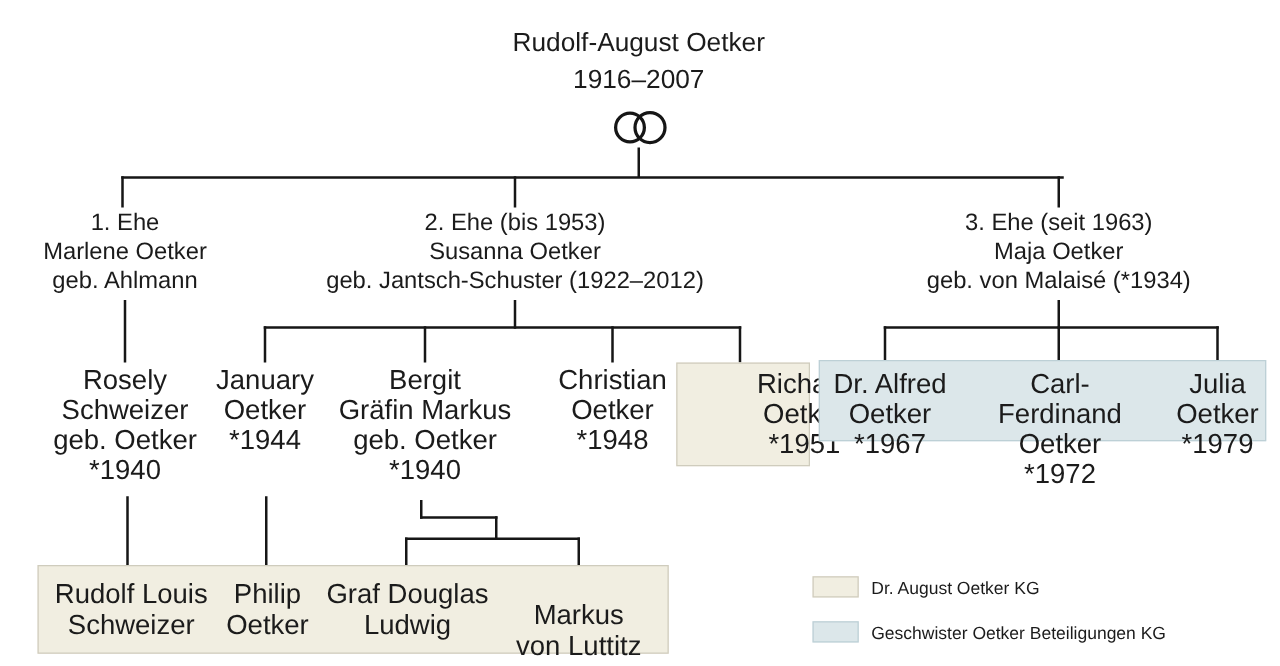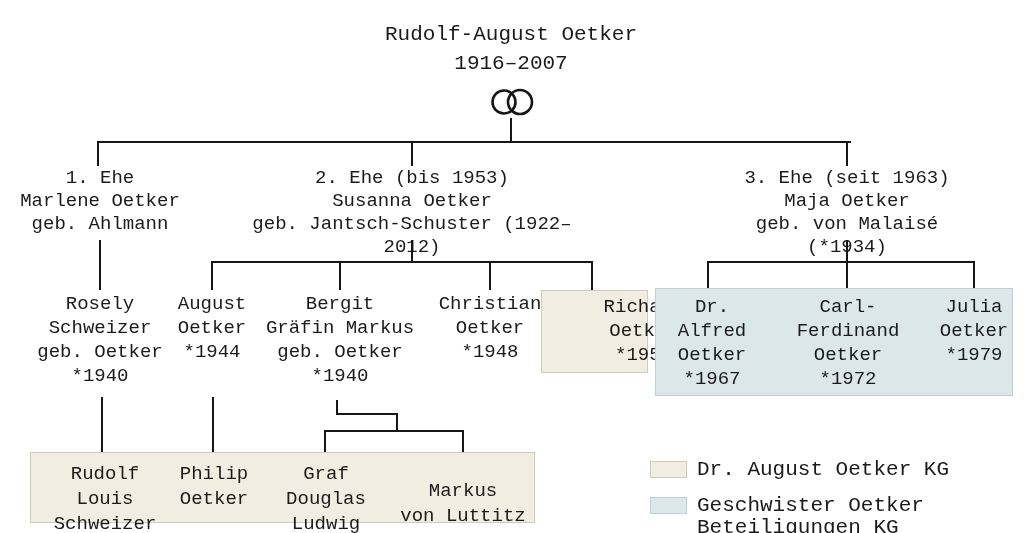--- a/index.html
+++ b/index.html
@@ -1,30 +1,30 @@
 <!DOCTYPE html>
 <html><head>
 <meta charset="utf-8">
 <style>
   html,body{margin:0;padding:0;background:#ffffff;}
   #canvas{
     position:relative;width:1024px;height:533px;background:#ffffff;
-    font-family:Liberation Mono, monospace;
+    font-family:Liberation Sans, sans-serif;
     color:#1b1b1b;overflow:hidden;
   }
   .line{position:absolute;background:#161616;}
   .txt{position:absolute;text-align:center;}
   .title{font-size:21px;line-height:29px;}
   .heading{font-size:19px;line-height:23px;}
-  .person{font-size:19px;line-height:24px;}
+  .person{font-size:22px;line-height:24px;}
   .gbox{position:absolute;box-sizing:border-box;}
   .beige{background:#f1eee1;border:1px solid #cfccbd;}
   .blue{background:#dce7ea;border:1px solid #bdd0d6;}
   .rings{position:absolute;}
-  .legend-label{position:absolute;font-size:21px;line-height:22px;text-align:left;}
+  .legend-label{position:absolute;font-size:14px;line-height:22px;text-align:left;}
   .legend-swatch{position:absolute;width:37px;height:17px;box-sizing:border-box;}
 </style>
 </head>
 <body>
 
 <div id="canvas">
 
   <div class="txt title" style="left:336px;top:20px;width:350px;">
     <div>Rudolf-August Oetker</div>
     <div>1916–2007</div>
@@ -72,21 +72,21 @@
   <div class="line" style="left:846px;top:261px;width:2px;height:27px;"></div>
   <div class="line" style="left:973px;top:261px;width:2px;height:27px;"></div>
 
   <div class="txt person" style="left:20px;top:292px;width:160px;">
     <div>Rosely</div>
     <div>Schweizer</div>
     <div>geb. Oetker</div>
     <div>*1940</div>
   </div>
   <div class="txt person" style="left:157px;top:292px;width:110px;">
-    <div>August</div>
+    <div>January</div>
     <div>Oetker</div>
     <div>*1944</div>
   </div>
   <div class="txt person" style="left:260px;top:292px;width:160px;">
     <div>Bergit</div>
     <div>Gräfin Markus</div>
     <div>geb. Oetker</div>
     <div>*1940</div>
   </div>
   <div class="txt person" style="left:430px;top:292px;width:120px;">
@@ -96,21 +96,21 @@
   </div>
 
   <div class="gbox beige" style="left:541px;top:290px;width:107px;height:83px;">
     <div class="txt person" style="left:0px;top:4px;width:107px;padding-left:48px;">
       <div>Richard</div>
       <div>Oetker</div>
       <div>*1951</div>
     </div>
   </div>
 
-  <div class="gbox blue" style="left:655px;top:288px;width:358px;height:108px;">
+  <div class="gbox blue" style="left:655px;top:288px;width:358px;height:65px;">
     <div class="txt person" style="left:0px;top:6px;width:112px;">
       <div>Dr. Alfred</div>
       <div>Oetker</div>
       <div>*1967</div>
     </div>
     <div class="txt person" style="left:122px;top:6px;width:140px;">
       <div>Carl-Ferdinand</div>
       <div>Oetker</div>
       <div>*1972</div>
     </div>

